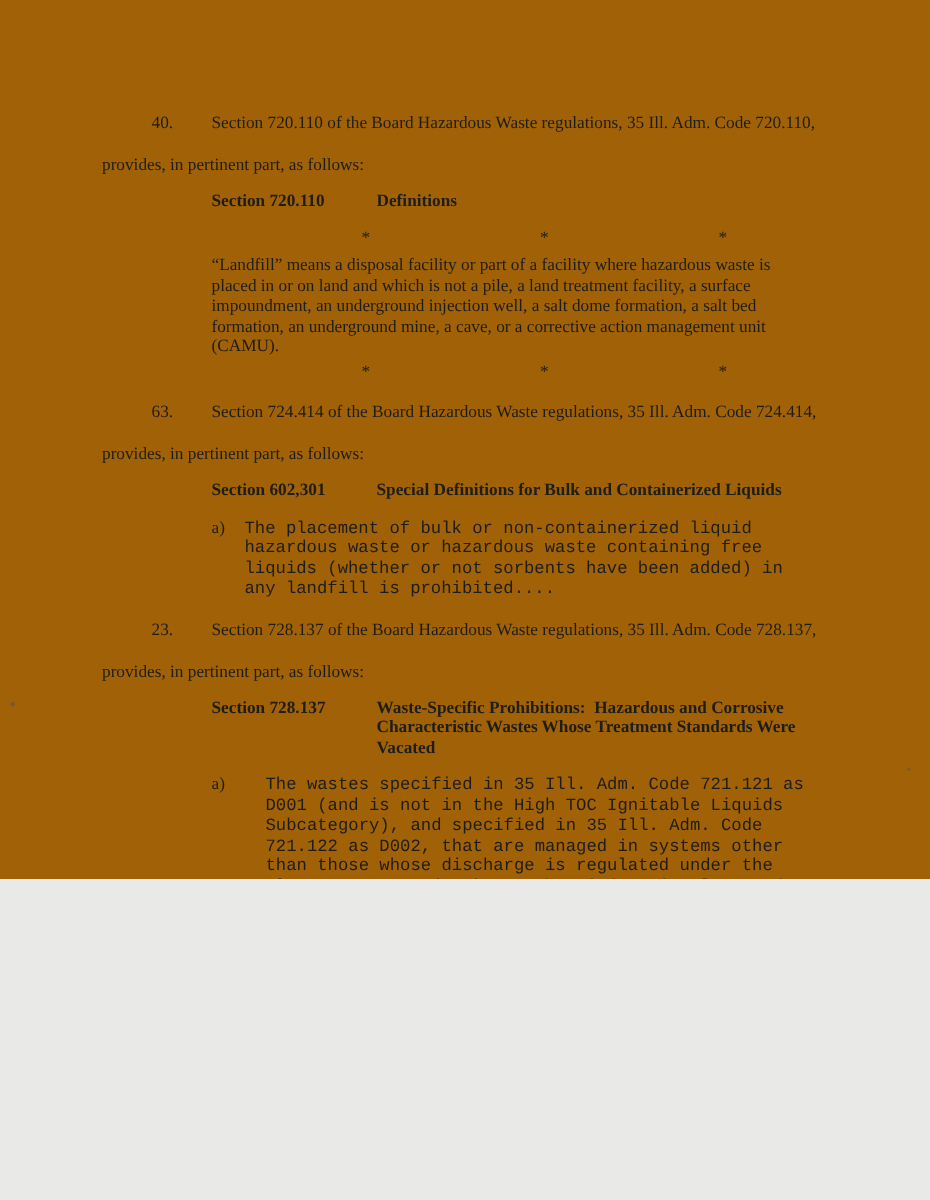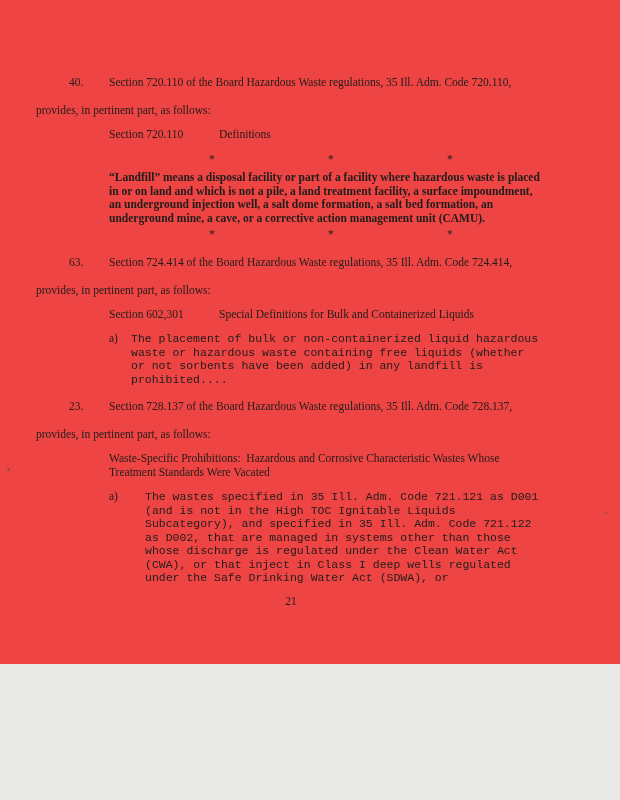--- a/index.html
+++ b/index.html
@@ -5,25 +5,25 @@
   html, body { margin: 0; padding: 0; }
   body {
     width: 620px;
     height: 800px;
     background: #e9e9e7;
     font-family: "Liberation Serif", serif;
   }
   .page {
     position: relative;
     width: 620px;
-    height: 664px;
+    height: 586px;
     box-sizing: border-box;
-    background: #ef4444;
+    background: #a16207;
     color: #1e1d1a;
-    padding: 68px 74px 0 36px;
+    padding: 68px 74px 0 68px;
     font-size: 11.5px;
     overflow: hidden;
   }
   
   .para {
     margin: 0;
     line-height: 28px;
     text-indent: 33px;
     text-align: left;
   }
@@ -32,32 +32,32 @@
     width: 40px;
     text-indent: 0;
   }
   
   .quote {
     margin: 4px 2px 6px 73px;
     line-height: 13.5px;
   }
   .quote-head {
     display: flex;
-    font-weight: normal;
+    font-weight: bold;
     margin-bottom: 11px;
     justify-content: center;
   }
   .q-label { flex: 0 0 110px; }
   .q-title { flex: 1; white-space: pre-wrap; }
   .stars {
     margin: 2px 0 5px 100px;
     white-space: pre;
     word-spacing: 16px;
   }
-  .q-body { margin: 2px 0 3px 0; font-weight: bold; }
+  .q-body { margin: 2px 0 3px 0; }
   .q-item { display: flex; margin-top: 11px; }
   .q-letter { flex: 0 0 22px; }
   .q-letter.wide { flex-basis: 36px; }
   .q-text { flex: 1; font-family: Liberation Mono, monospace; }
   .pageno {
     text-align: center;
     margin-top: 9px;
     line-height: 14px;
   }
   
@@ -101,20 +101,21 @@
     <div class="q-item">
       <span class="q-letter">a)</span>
       <span class="q-text">The placement of bulk or non-containerized liquid hazardous waste or hazardous waste containing free liquids (whether or not sorbents have been added) in any landfill is prohibited....</span>
     </div>
   </div>
 
   <p class="para"><span class="pnum">23.</span><span>Section 728.137 of the Board Hazardous Waste regulations, 35 Ill. Adm. Code 728.137, provides, in pertinent part, as follows:</span></p>
 
   <div class="quote">
     <div class="quote-head">
+      <span class="q-label">Section 728.137</span>
       <span class="q-title">Waste-Specific Prohibitions:  Hazardous and Corrosive Characteristic Wastes Whose Treatment Standards Were Vacated</span>
     </div>
     <div class="q-item">
       <span class="q-letter wide">a)</span>
       <span class="q-text">The wastes specified in 35 Ill. Adm. Code 721.121 as D001 (and is not in the High TOC Ignitable Liquids Subcategory), and specified in 35 Ill. Adm. Code 721.122 as D002, that are managed in systems other than those whose discharge is regulated under the Clean Water Act (CWA), or that inject in Class I deep wells regulated under the Safe Drinking Water Act (SDWA), or</span>
     </div>
   </div>
 
   <div class="pageno">21</div>
 

